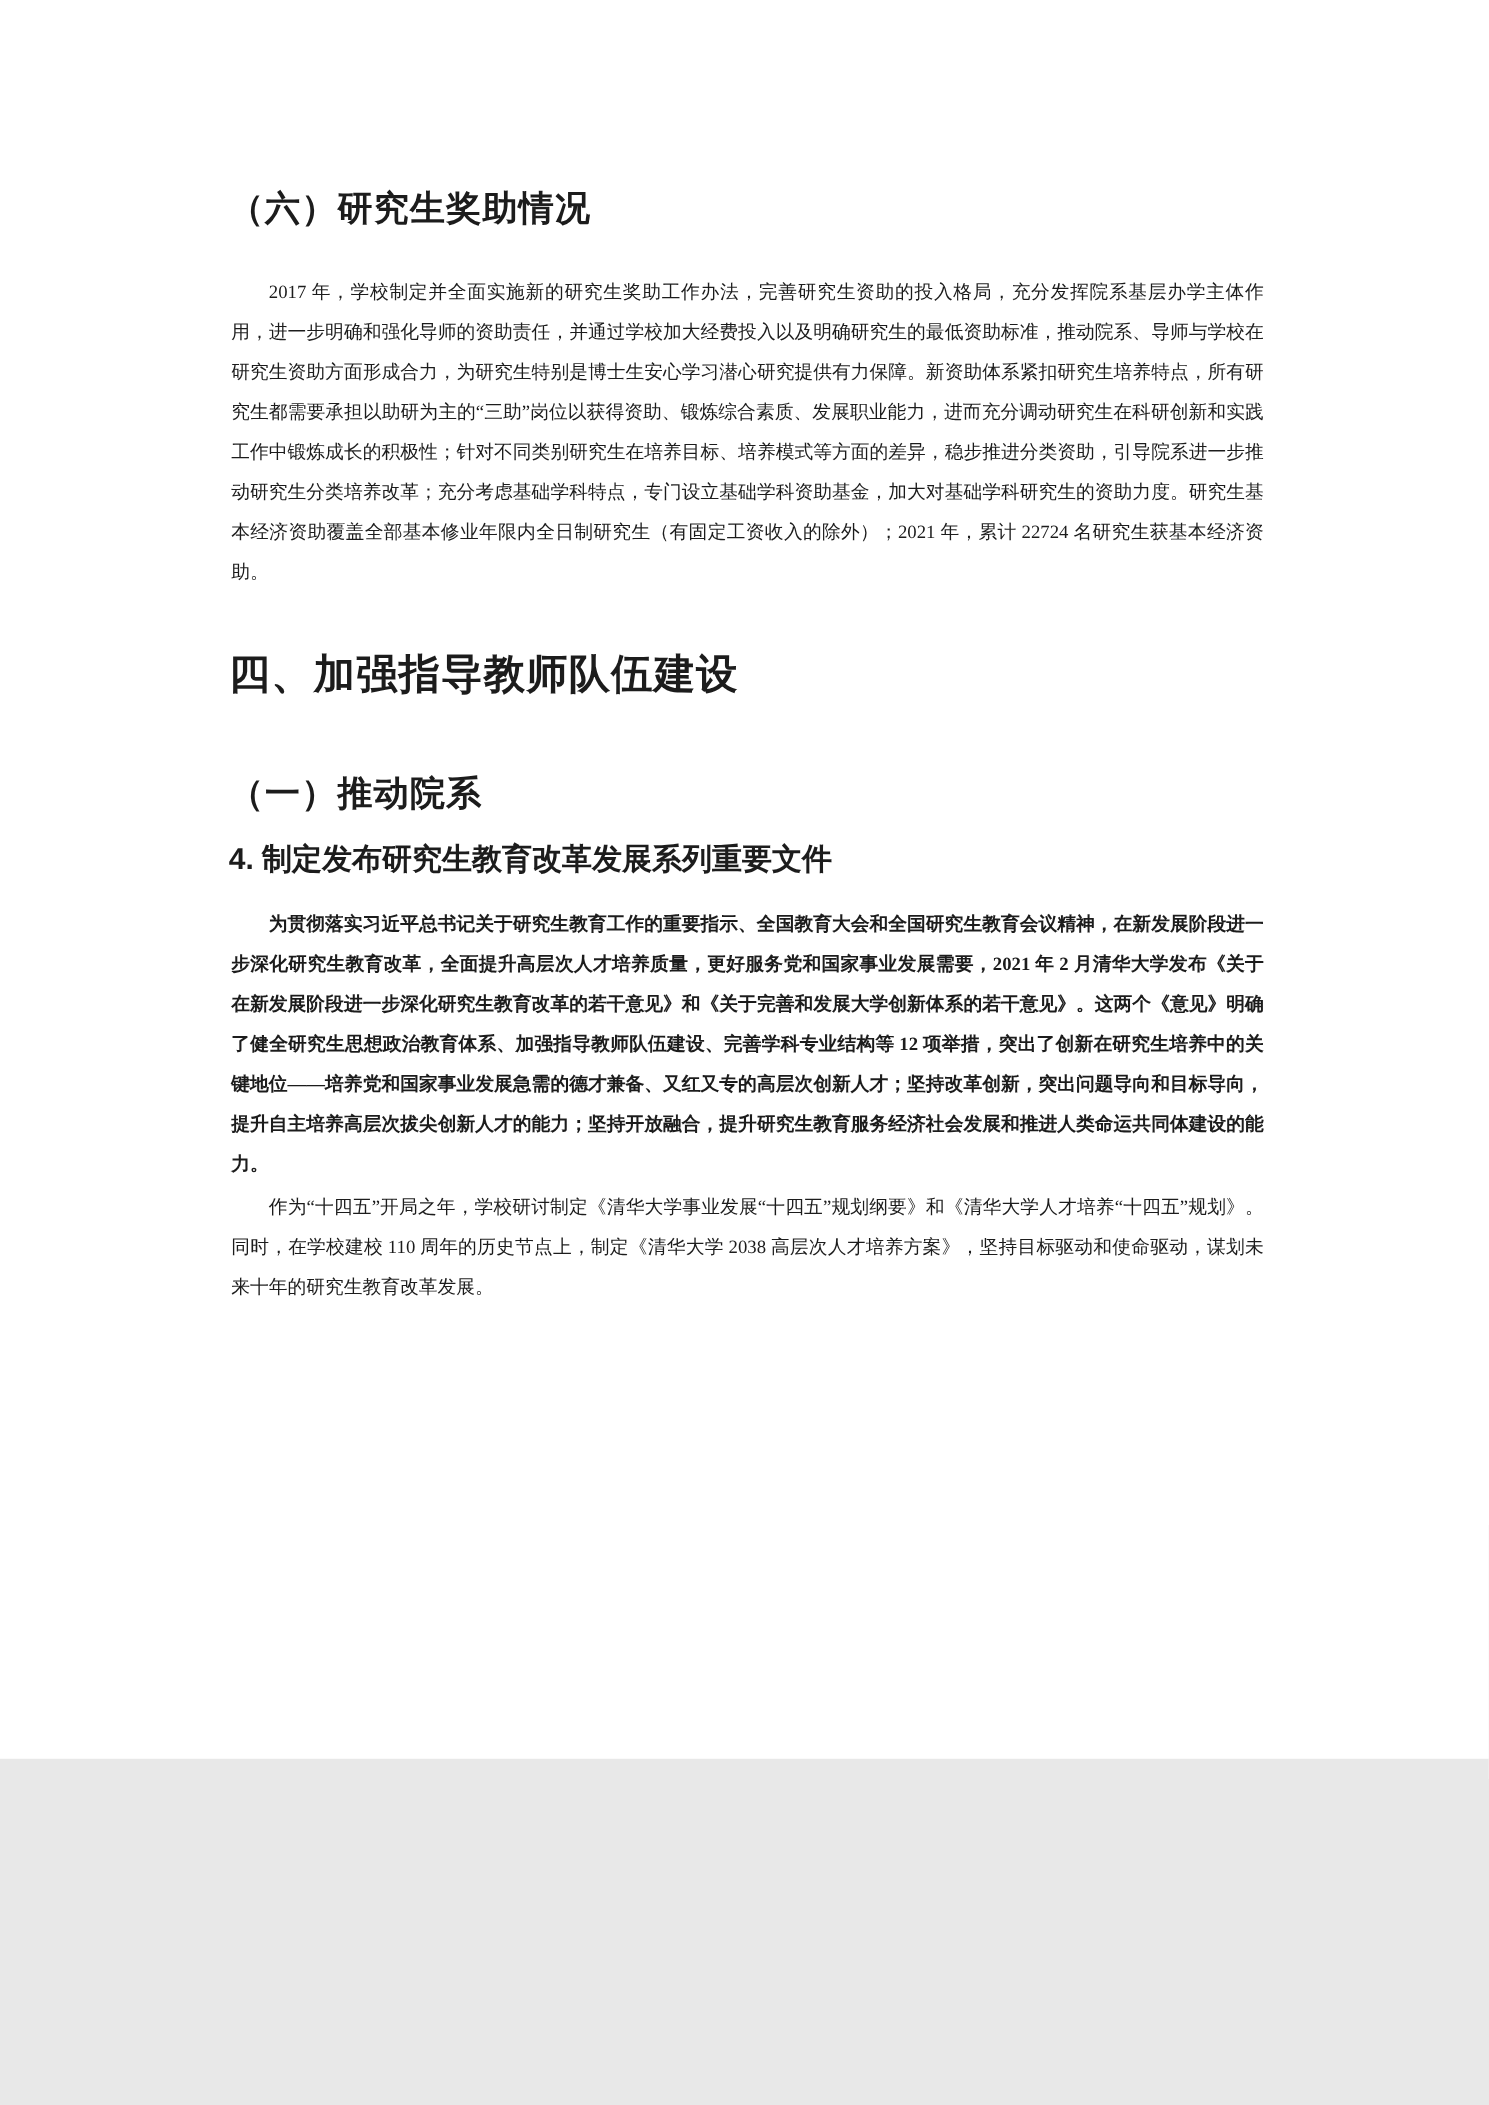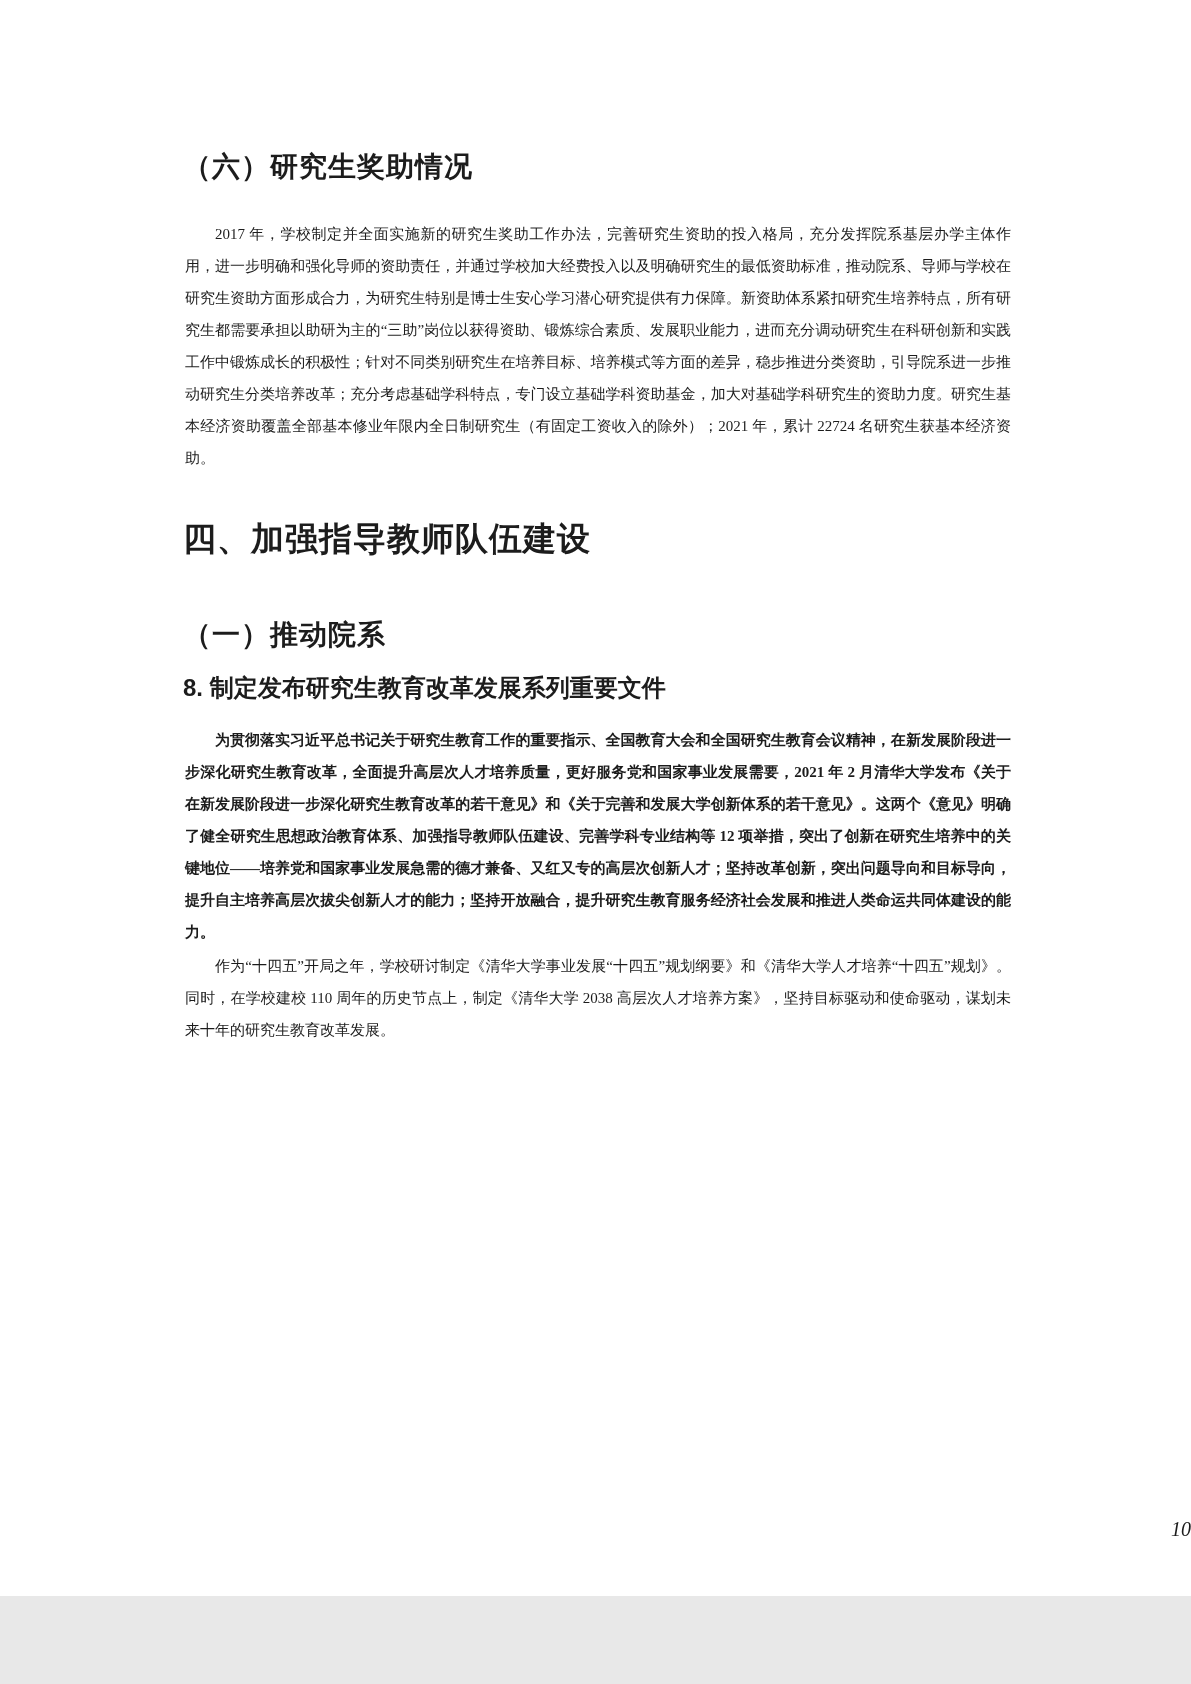--- a/index.html
+++ b/index.html
@@ -1,20 +1,20 @@
 <!DOCTYPE html>
 <html lang="zh"><head>
 <meta charset="utf-8">
 <style>
   html, body { margin: 0; padding: 0; }
   body { background: #e8e8e8; }
   .page {
     position: relative;
     width: 1191px;
-    height: 1596px;
+    height: 1407px;
     margin: 0 auto;
     background: #ffffff;
     color: #1c1c1c;
     font-family: "Liberation Serif", "DejaVu Serif", serif;
     overflow: hidden;
   }
   .content {
     position: absolute;
     left: 183px;
     top: 0;
@@ -73,21 +73,21 @@
   <div class="content">
 
     <h2 class="heading-sub" id="heading-grants">（六）研究生奖助情况</h2>
 
     <p class="body-para" id="para-grants">2017 年，学校制定并全面实施新的研究生奖助工作办法，完善研究生资助的投入格局，充分发挥院系基层办学主体作用，进一步明确和强化导师的资助责任，并通过学校加大经费投入以及明确研究生的最低资助标准，推动院系、导师与学校在研究生资助方面形成合力，为研究生特别是博士生安心学习潜心研究提供有力保障。新资助体系紧扣研究生培养特点，所有研究生都需要承担以助研为主的“三助”岗位以获得资助、锻炼综合素质、发展职业能力，进而充分调动研究生在科研创新和实践工作中锻炼成长的积极性；针对不同类别研究生在培养目标、培养模式等方面的差异，稳步推进分类资助，引导院系进一步推动研究生分类培养改革；充分考虑基础学科特点，专门设立基础学科资助基金，加大对基础学科研究生的资助力度。研究生基本经济资助覆盖全部基本修业年限内全日制研究生（有固定工资收入的除外）；2021 年，累计 22724 名研究生获基本经济资助。</p>
 
     <h1 class="heading-chapter" id="heading-reform">四、加强指导教师队伍建设</h1>
 
     <h2 class="heading-sub" id="heading-talent">（一）推动院系</h2>
 
-    <h3 class="heading-item" id="heading-docs">8. 制定发布研究生教育改革发展系列重要文件</h3>
+    <h3 class="heading-item" id="heading-docs">4. 制定发布研究生教育改革发展系列重要文件</h3>
 
     <p class="body-para" id="para-docs-1">为贯彻落实习近平总书记关于研究生教育工作的重要指示、全国教育大会和全国研究生教育会议精神，在新发展阶段进一步深化研究生教育改革，全面提升高层次人才培养质量，更好服务党和国家事业发展需要，2021 年 2 月清华大学发布《关于在新发展阶段进一步深化研究生教育改革的若干意见》和《关于完善和发展大学创新体系的若干意见》。这两个《意见》明确了健全研究生思想政治教育体系、加强指导教师队伍建设、完善学科专业结构等 12 项举措，突出了创新在研究生培养中的关键地位——培养党和国家事业发展急需的德才兼备、又红又专的高层次创新人才；坚持改革创新，突出问题导向和目标导向，提升自主培养高层次拔尖创新人才的能力；坚持开放融合，提升研究生教育服务经济社会发展和推进人类命运共同体建设的能力。</p>
 
     <p class="body-para" id="para-docs-2">作为“十四五”开局之年，学校研讨制定《清华大学事业发展“十四五”规划纲要》和《清华大学人才培养“十四五”规划》。同时，在学校建校 110 周年的历史节点上，制定《清华大学 2038 高层次人才培养方案》，坚持目标驱动和使命驱动，谋划未来十年的研究生教育改革发展。</p>
 
   </div>
 
   <div class="page-number">10</div>
 </div>
 

